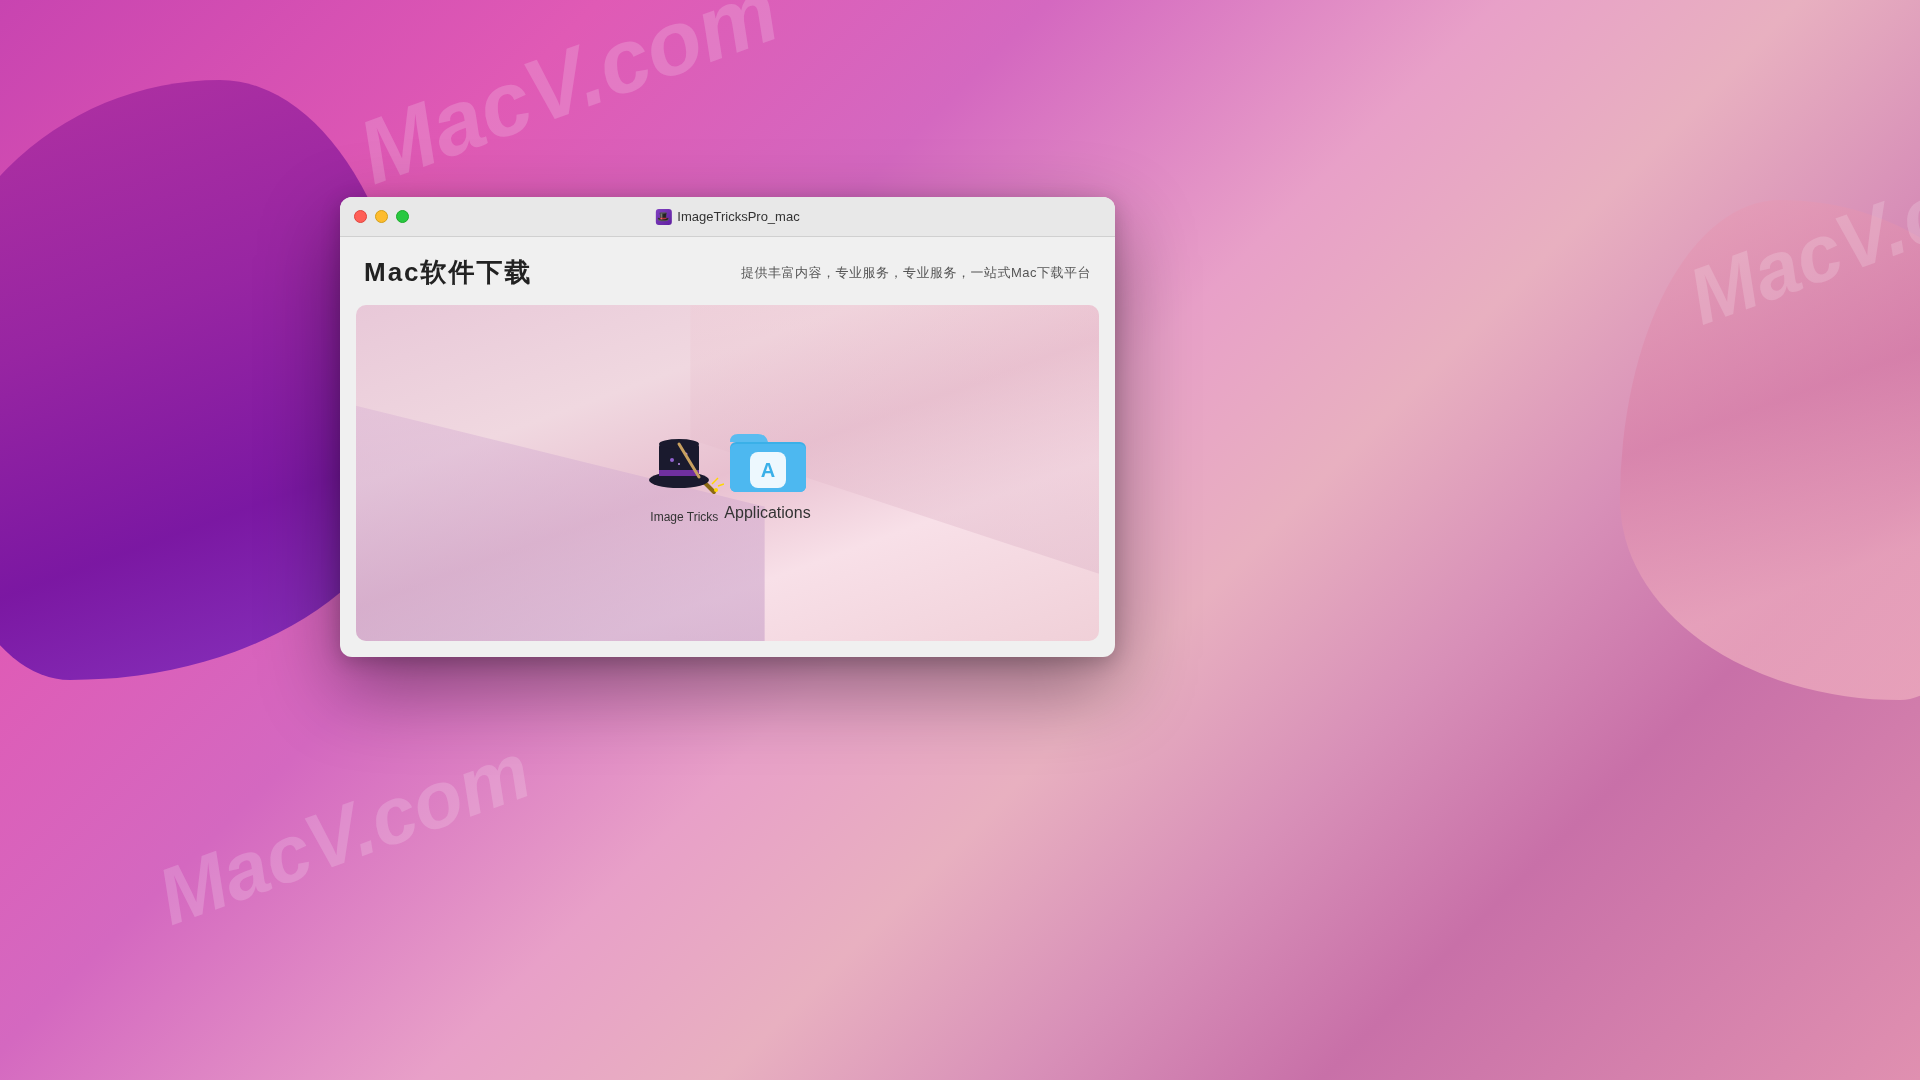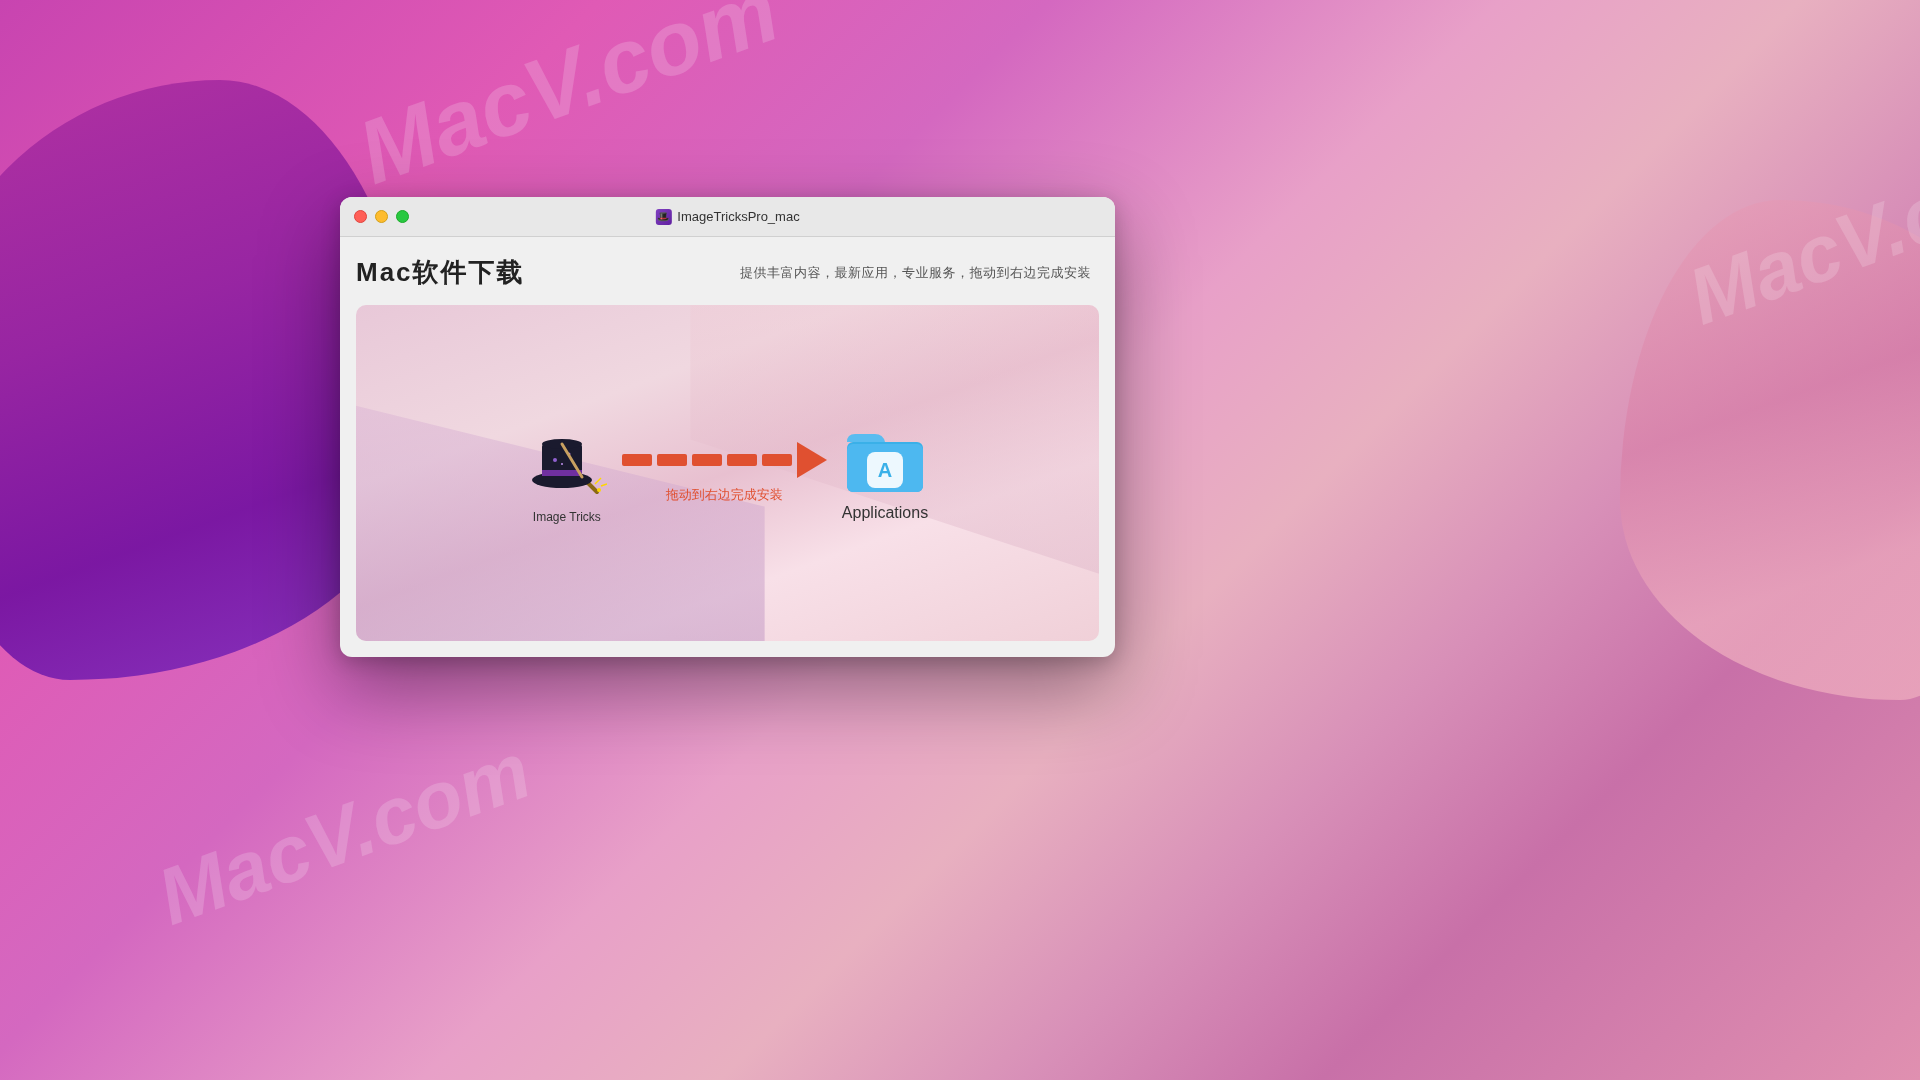--- a/index.html
+++ b/index.html
@@ -118,21 +118,21 @@
       border-radius: 3px;
       display: flex;
       align-items: center;
       justify-content: center;
       font-size: 10px;
       color: white;
     }
 
     
     .window-header {
-      padding: 18px 24px 15px 16px;
+      padding: 18px 24px 15px 24px;
       display: flex;
       align-items: center;
       justify-content: space-between;
       background: #f0f0f0;
       flex-shrink: 0;
     }
 
     .header-title {
       font-size: 26px;
       font-weight: bold;
@@ -293,21 +293,21 @@
       <div class="traffic-light tl-green"></div>
     </div>
     <div class="title-bar-title">
       <div class="title-icon">🎩</div>
       <span>ImageTricksPro_mac</span>
     </div>
   </div>
 
   <div class="window-header">
     <div class="header-title">Mac软件下载</div>
-    <div class="header-subtitle">提供丰富内容，最新应用，专业服务，拖动到右边完成安装</div>
+    <div class="header-subtitle">提供丰富内容，专业服务，专业服务，一站式Mac下载平台</div>
   </div>
 
   <div class="drag-area">
     <div class="drag-content">
 
       <div class="app-icon-wrapper">
         <div class="hat-icon">
           <svg class="hat-svg" viewBox="0 0 80 80" xmlns="http://www.w3.org/2000/svg">
 
             <line x1="55" y1="55" x2="70" y2="70" stroke="#8B6914" stroke-width="4" stroke-linecap="round"></line>
@@ -327,31 +327,20 @@
             <circle cx="28" cy="38" r="2" fill="#9060d0"></circle>
             <circle cx="42" cy="32" r="1.5" fill="#b080e0"></circle>
             <circle cx="35" cy="42" r="1" fill="#c090f0"></circle>
 
             <line x1="35" y1="22" x2="55" y2="55" stroke="#c8a060" stroke-width="3" stroke-linecap="round"></line>
           </svg>
         </div>
         <div class="icon-label">Image Tricks</div>
       </div>
 
-      <div class="arrow-section">
-        <div class="dashed-arrow">
-          <div class="dash"></div>
-          <div class="dash"></div>
-          <div class="dash"></div>
-          <div class="dash"></div>
-          <div class="dash"></div>
-          <div class="arrow-head"></div>
-        </div>
-        <div class="drag-label">拖动到右边完成安装</div>
-      </div>
 
       <div class="folder-icon-wrapper">
         <svg class="folder-svg" viewBox="0 0 80 72" xmlns="http://www.w3.org/2000/svg">
 
           <rect x="2" y="18" width="76" height="50" rx="6" fill="#3ab0e8"></rect>
 
           <path d="M2 18 Q2 10 10 10 L30 10 Q38 10 40 18 Z" fill="#5abcf0"></path>
 
           <rect x="2" y="20" width="76" height="48" rx="6" fill="#4db8f0"></rect>
 

